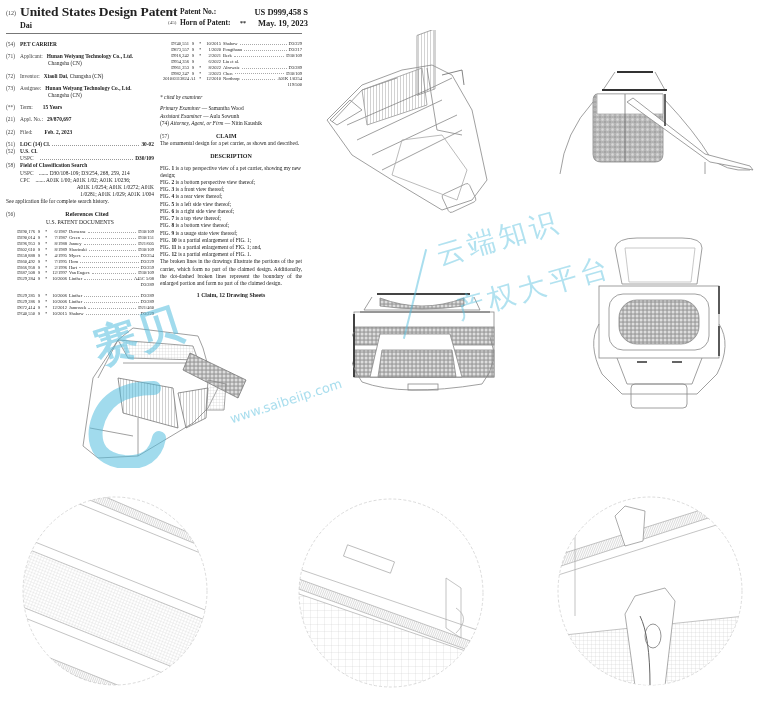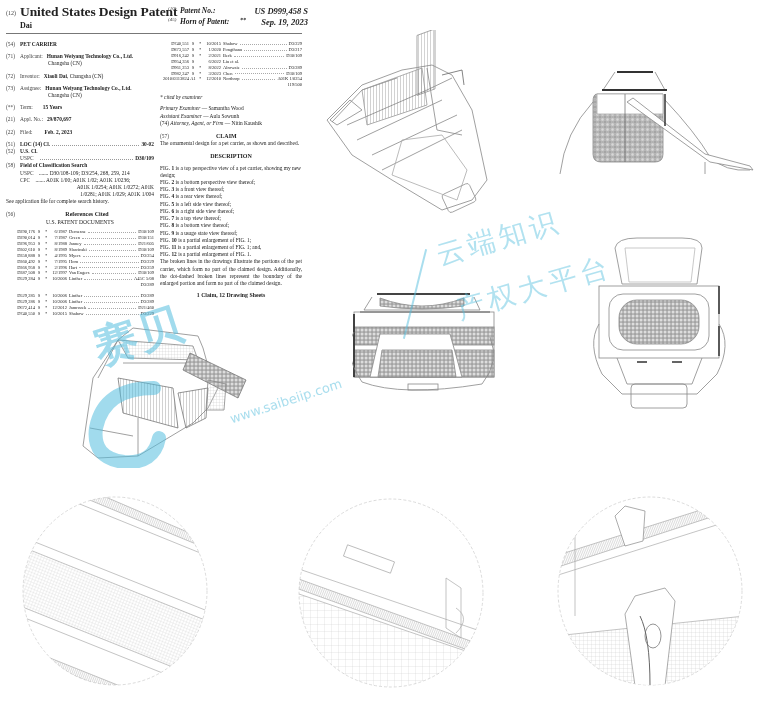--- a/index.html
+++ b/index.html
@@ -7,21 +7,21 @@
   body { position: relative; font-family: "Liberation Serif", serif; color: #222; }
 
   .page { position: absolute; left: 0; top: 0; width: 769px; height: 501px; }
 
   
   .hdr { position: absolute; left: 6px; top: 4px; width: 296px; }
   .hdr .code { font-size: 6px; color: #444; position: absolute; top: 6px; }
   .hdr .title { position: absolute; left: 14px; top: 0; font-size: 13.5px; font-weight: bold; letter-spacing: -0.1px; }
   .hdr .inventor { position: absolute; left: 14px; top: 17px; font-size: 8px; font-weight: bold; }
   .hdr .rcol { position: absolute; left: 162px; top: 2px; width: 140px; font-size: 7.5px; }
-  .hdr .rrow { display: flex; align-items: flex-start; height: 11px; font-style: italic; }
+  .hdr .rrow { display: flex; align-items: center; height: 11px; }
   .hdr .rrow .n { font-size: 5px; color: #444; width: 12px; }
   .hdr .rrow .l { font-weight: bold; width: 60px; }
   .hdr .rrow .star { width: 10px; font-weight: bold; font-size: 6px; }
   .hdr .rrow .v { font-weight: bold; font-size: 8.5px; margin-left: auto; }
   .rule { position: absolute; left: 6px; top: 33px; width: 296px; height: 1px; background: #777; }
 
   .lcol { position: absolute; left: 6px; top: 41px; width: 148px; font-size: 5.4px; line-height: 7.2px; }
   .field { display: flex; margin-bottom: 5px; }
   .field .num { width: 14px; color: #444; flex: none; }
   .field .body { flex: 1; }
@@ -76,21 +76,21 @@
     <div class="rcol">
       <div class="rrow">
         <span class="n">(10)</span>
         <span class="l">Patent No.:</span>
         <span class="v">US D999,458 S</span>
       </div>
       <div class="rrow">
         <span class="n">(45)</span>
         <span class="l">Horn of Patent:</span>
         <span class="star">**</span>
-        <span class="v">Sep. 19, 2023</span>
+        <span class="v">May. 19, 2023</span>
       </div>
     </div>
   </div>
   <div class="rule"></div>
 
   <div class="lcol">
     <div class="field">
       <span class="num">(54)</span>
       <span class="body b">PET CARRIER</span>
     </div>

